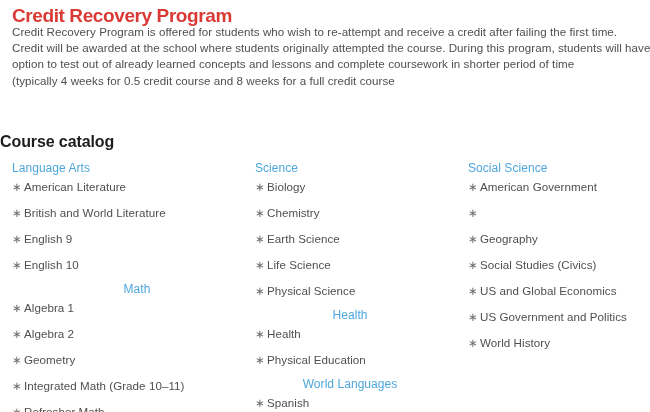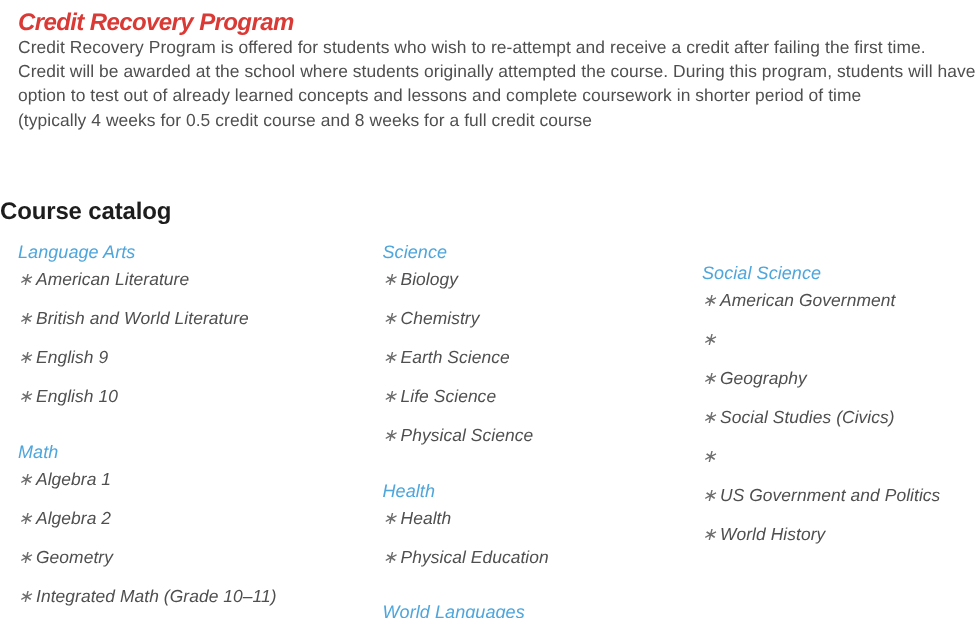--- a/index.html
+++ b/index.html
@@ -22,27 +22,26 @@
     height: 412px;
     background: #ffffff;
     padding: 0;
   }
 
   
   .page-title {
     position: absolute;
     left: 12px;
     top: 1px;
-    font-size: 16px;
+    font-size: 19px;
     line-height: 30px;
     font-weight: bold;
     color: #da3a35;
     letter-spacing: -0.4px;
     white-space: nowrap;
-    font-style: italic;
   }
 
   
   .intro {
     position: absolute;
     left: 12px;
     top: 24px;
     width: 626px;
   }
   .intro-line {
@@ -66,42 +65,42 @@
     white-space: nowrap;
   }
 
   
   .columns {
     position: absolute;
     left: 0;
     top: 160px;
     width: 650px;
     height: 252px;
-    font-style: italic;
   }
   .column {
     position: absolute;
     top: 0;
   }
   .col-1 { left: 12px;  width: 250px; }
   .col-2 { left: 255px; width: 190px; }
-  .col-3 { left: 468px; width: 180px; margin-top: 14px; }
+  .col-3 { left: 468px; width: 180px; }
 
   .group { margin-bottom: 0; }
 
   .group-title {
     font-size: 12px;
     line-height: 17px;
     color: #4ea6dc;
     white-space: nowrap;
     letter-spacing: 0.05px;
     margin-bottom: 1px;
   }
   .group + .group .group-title {
-    margin-top: 20px;
+    margin-top: 8px;
+    text-align: center;
   }
 
   .course-item {
     font-size: 11.6px;
     line-height: 17px;
     height: 26px;
     color: #4f4f4f;
     white-space: nowrap;
     letter-spacing: 0.05px;
     display: block;
@@ -239,20 +238,21 @@
         <div class="course-item">
           <span class="bullet">∗</span>
           <span>Geography</span>
         </div>
         <div class="course-item">
           <span class="bullet">∗</span>
           <span>Social Studies (Civics)</span>
         </div>
         <div class="course-item">
           <span class="bullet">∗</span>
+          <span>US and Global Economics</span>
         </div>
         <div class="course-item">
           <span class="bullet">∗</span>
           <span>US Government and Politics</span>
         </div>
         <div class="course-item">
           <span class="bullet">∗</span>
           <span>World History</span>
         </div>
       </div>

